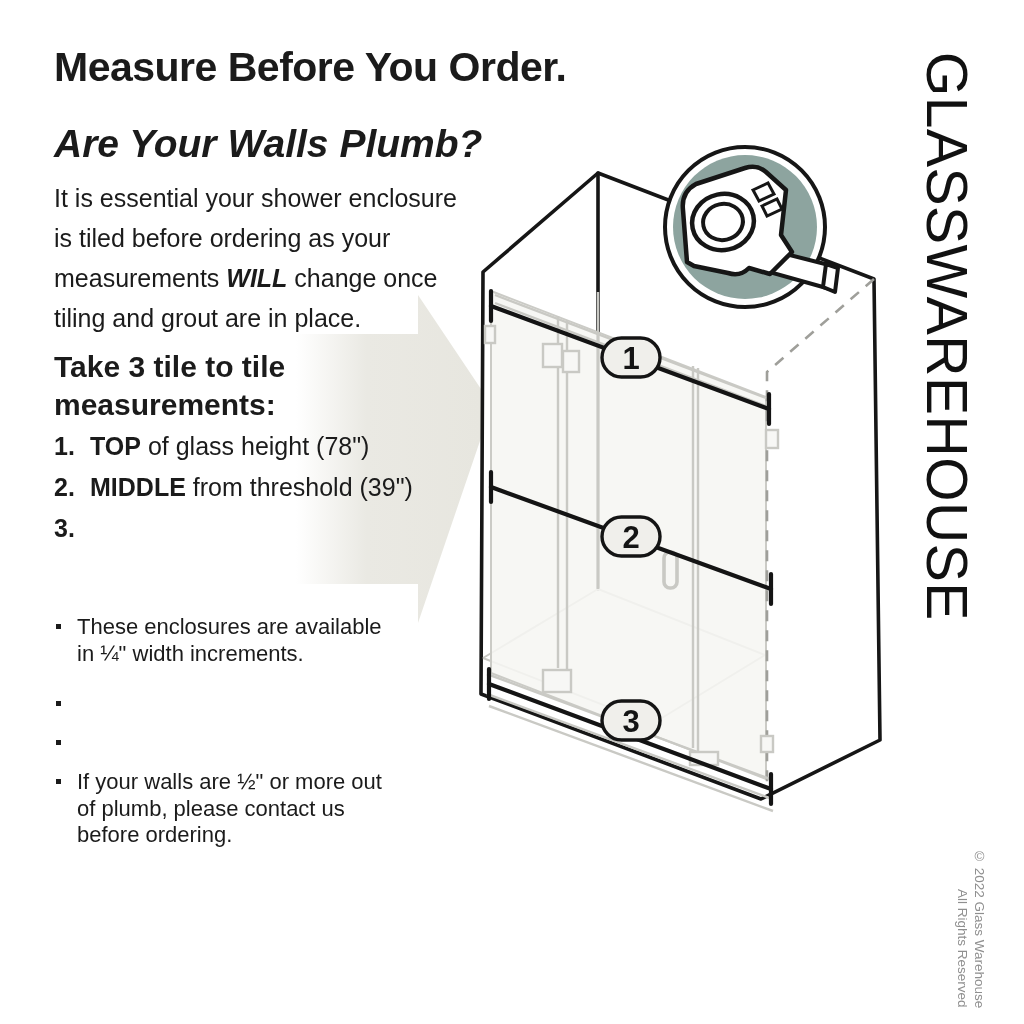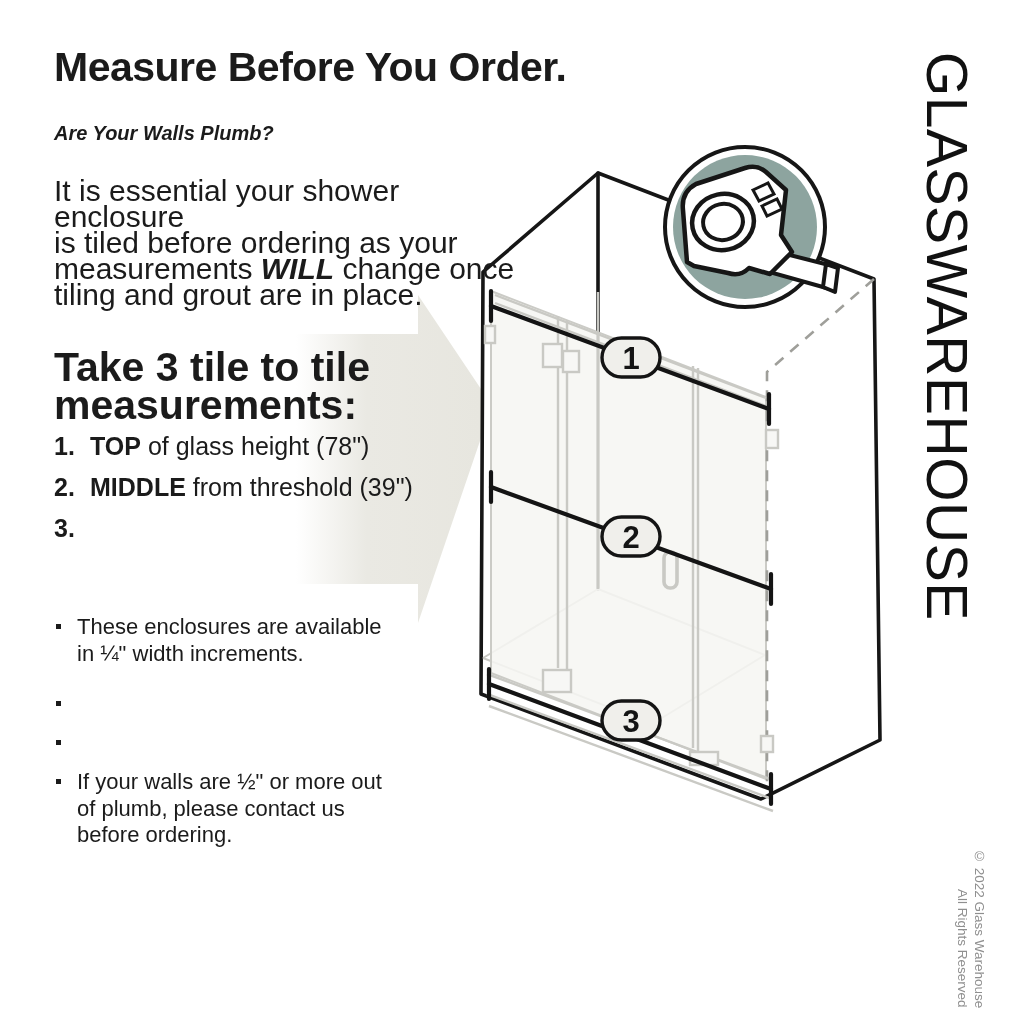--- a/index.html
+++ b/index.html
@@ -3,24 +3,24 @@
 <meta charset="utf-8">
 <style>
   html,body{margin:0;padding:0;background:#ffffff;}
   .page{
     position:relative;width:1024px;height:1024px;background:#ffffff;
     font-family:"Liberation Sans","DejaVu Sans",sans-serif;color:#1b1b1b;overflow:hidden;
   }
   .layer-svg{position:absolute;inset:0;z-index:1;}
   .txt{position:absolute;z-index:2;}
   .title{left:54px;top:44px;font-size:41px;font-weight:700;letter-spacing:-0.5px;white-space:nowrap;}
-  .subtitle{left:54px;top:122px;font-size:20px;font-weight:700;font-style:italic;}
-  .intro{left:54px;top:178px;font-size:30px;line-height:26px;width:470px;white-space:pre-line;}
+  .subtitle{left:54px;top:122px;font-size:39px;font-weight:700;font-style:italic;}
+  .intro{left:54px;top:178px;font-size:25px;line-height:40px;width:470px;white-space:pre-line;}
   .intro b{font-style:italic;font-weight:700;margin-top:32px;}
-  .sec-heading{left:54px;top:348px;font-size:41px;font-weight:700;line-height:38px;white-space:pre-line;}
+  .sec-heading{left:54px;top:348px;font-size:30px;font-weight:700;line-height:38px;white-space:pre-line;}
   .steps{left:54px;top:432px;font-size:25px;}
   .step{display:flex;margin-bottom:12px;align-items:baseline;}
   .step .num{font-weight:700;min-width:36px;}
   .step .kw{font-weight:700;}
   .notes{left:54px;top:592px;font-size:22px;line-height:26.5px;width:400px;}
   .note{display:flex;margin-bottom:24px;margin-top:22px;}
   .note .marker{width:5px;height:5px;background:#1b1b1b;margin:10px 16px 0 2px;flex:none;}
   .note .note-text{white-space:pre-line;}
   .brand{
     right:44px;top:52px;height:580px;

